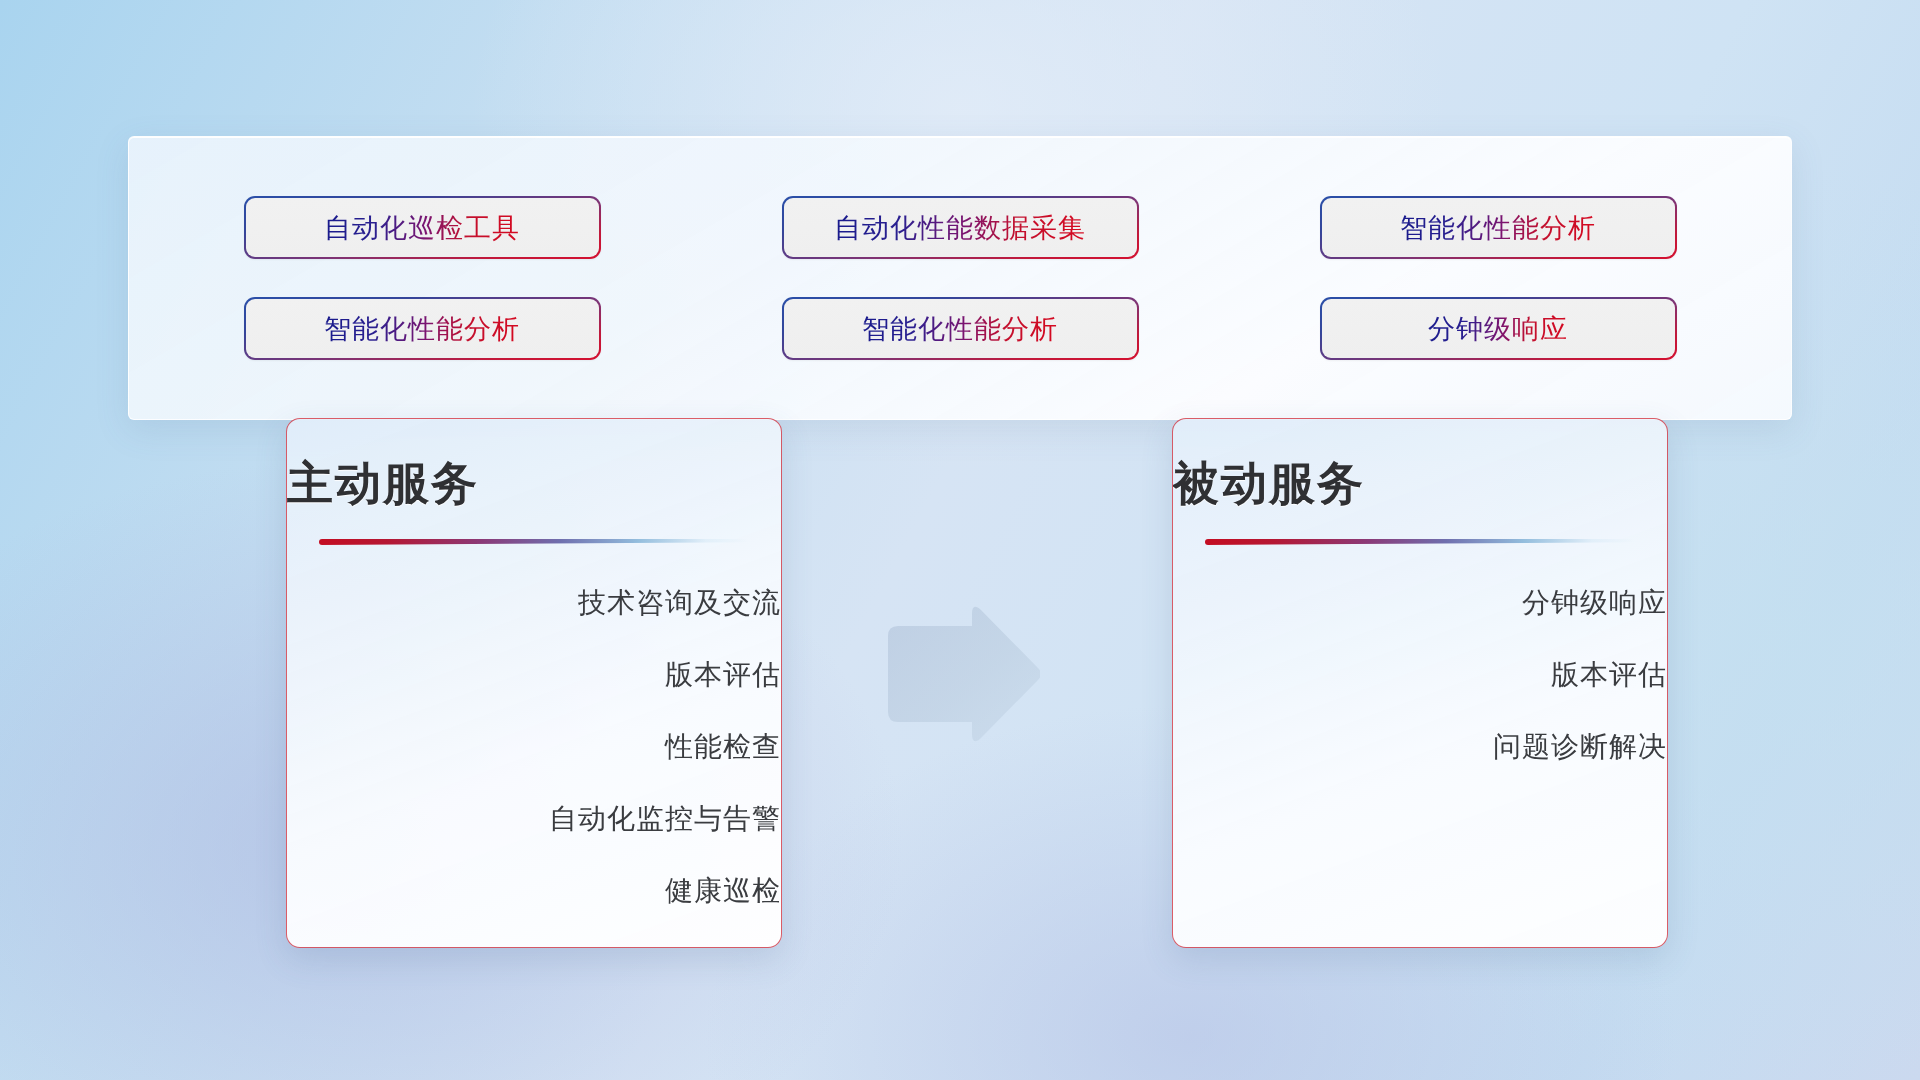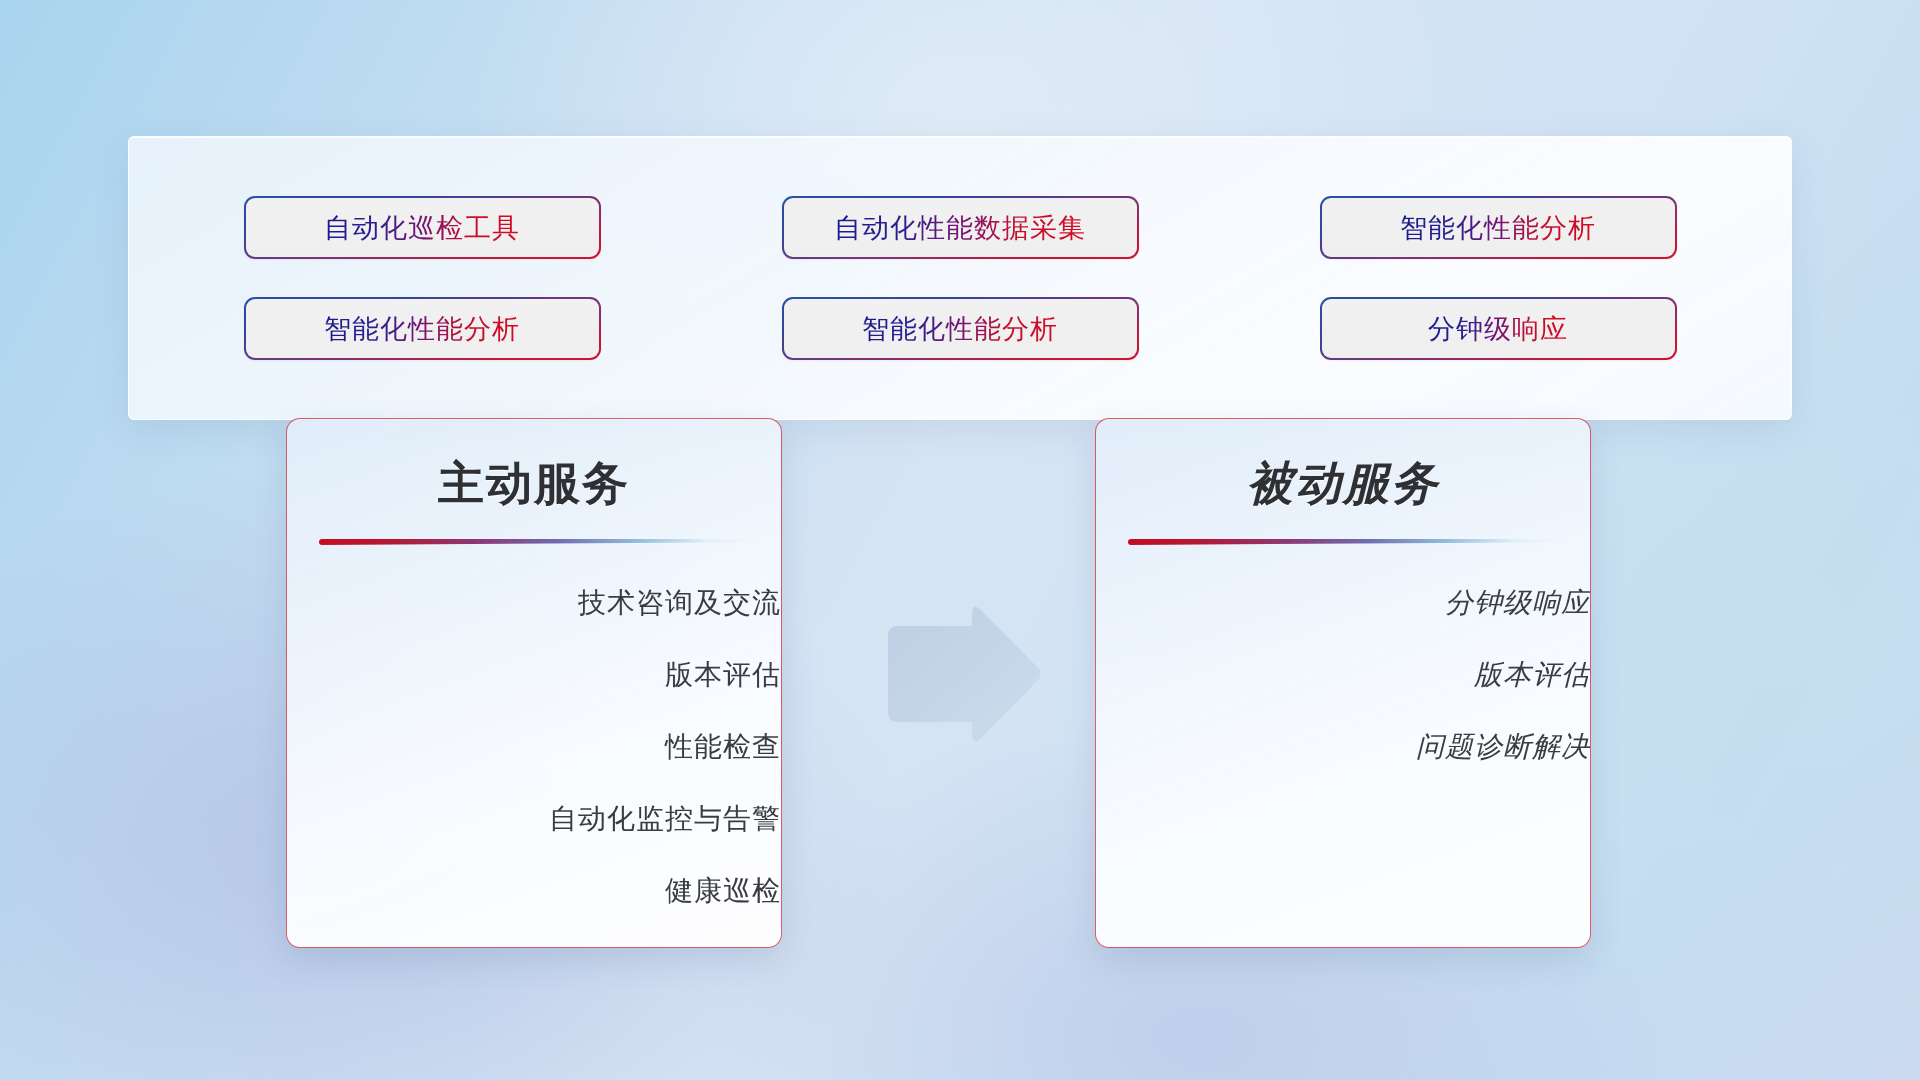--- a/index.html
+++ b/index.html
@@ -60,25 +60,25 @@
   
   .card{
     position:absolute; top:418px; width:496px; height:530px;
     border-radius:14px;
     background:linear-gradient(160deg, rgba(226,238,250,0.92) 0%, rgba(238,245,252,0.93) 30%, rgba(250,252,255,0.96) 62%, rgba(255,255,255,0.97) 100%);
     border:1.6px solid rgba(205,30,45,0.72);
     box-shadow:0 12px 32px rgba(70,100,145,0.16);
     overflow:hidden;
   }
   .card.left { left:286px; }
-  .card.right{ left:1095px;font-style:italic; }
+  .card.right{ left:1172px; }
 
   .card-title{
     margin-top:34px;
-    text-align:center;
+    text-align:left;
     font-size:46px;
     font-weight:700;
     color:#2f3033;
     letter-spacing:2px;
     text-shadow:0 1px 1px rgba(255,255,255,0.9);
   }
   .card-divider{
     margin:24px 32px 0 32px;
     height:6px;
     border-radius:3px;

